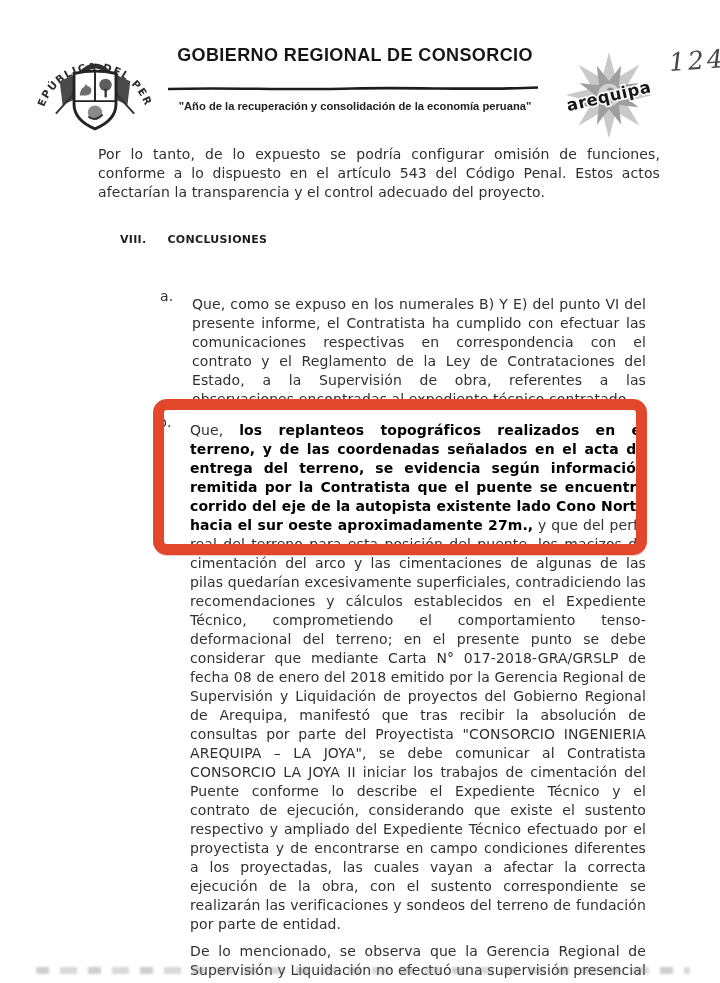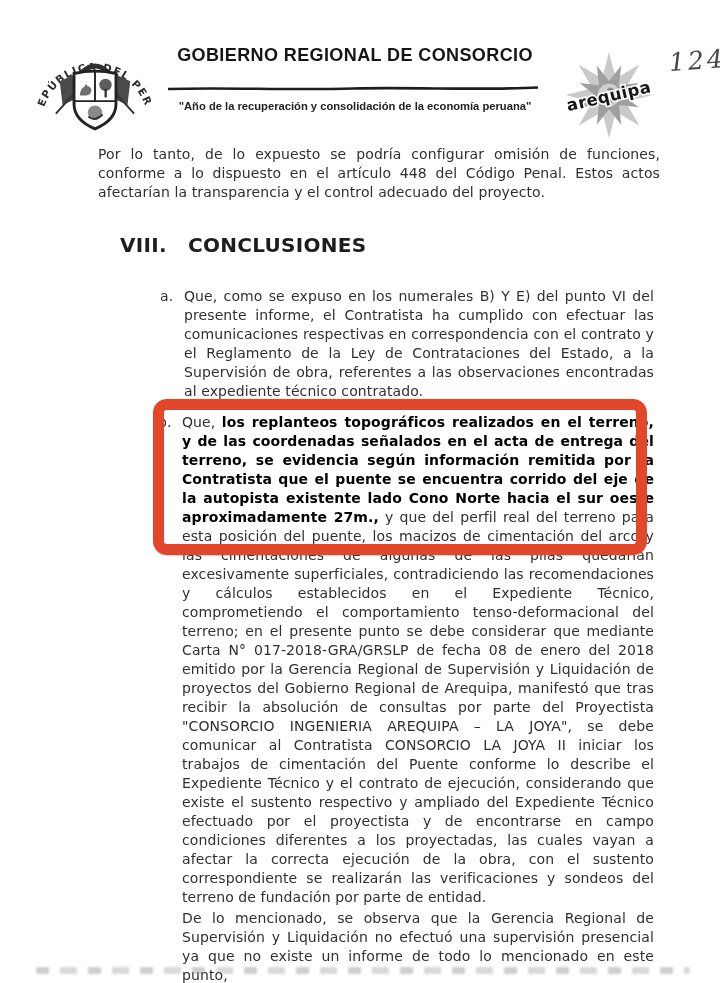--- a/index.html
+++ b/index.html
@@ -27,28 +27,28 @@
     position:absolute;left:669px;top:46px;
     font-family:"DejaVu Serif","Liberation Serif",serif;
     font-style:italic;font-size:25px;letter-spacing:3px;color:#474747;
     transform:rotate(-4deg);
   }
   
   .txt{font-size:14px;line-height:19px;text-align:justify;letter-spacing:.1px;}
   .intro{position:absolute;left:98px;top:145px;width:562px;}
   .sect{
     position:absolute;left:120px;top:233px;display:flex;gap:21px;
-    font-weight:bold;font-size:20px;color:#1d1d1d;letter-spacing:.3px;
+    font-weight:bold;font-size:11px;color:#1d1d1d;letter-spacing:.3px;
   }
   .item{position:absolute;display:flex;}
   .item-a{left:160px;top:287px;width:494px;}
   .item-b{left:158px;top:413px;width:496px;}
   .marker{width:24px;flex:0 0 24px;}
   .itxt{flex:1;}
-  .itxt p{margin:0;}
+  .itxt p{margin:8px;}
   .itxt p + p{margin-top:2px;}
   .b{font-weight:bold;color:#000000;}
   
   .hlbox{
     position:absolute;left:153px;top:399px;width:494px;height:156px;
     box-sizing:border-box;border:11px solid #e2472b;border-radius:14px;
     z-index:5;pointer-events:none;
     box-shadow:0 1px 0 rgba(180,60,30,.25);
   }
   
@@ -98,21 +98,21 @@
   <svg class="alogo" viewBox="0 0 110 100">
     <polygon points="55,2 62.3,30.4 87.5,15.5 72.6,40.7 101,48 72.6,55.3 87.5,80.5 62.3,65.6 55,94 47.7,65.6 22.5,80.5 37.4,55.3 9,48 37.4,40.7 22.5,15.5 47.7,30.4" fill="#c9c9c9"></polygon>
     <polygon points="55,33 68,16.6 65.6,37.4 86.4,35 70,48 86.4,61 65.6,58.6 68,79.4 55,63 42,79.4 44.4,58.6 23.6,61 40,48 23.6,35 44.4,37.4 42,16.6" fill="#9f9f9f"></polygon>
     <circle cx="55" cy="48" r="12" fill="#cfcfcf"></circle>
     <path d="M 55 40 a 8 8 0 1 1 -8 8 a 5.5 5.5 0 1 0 5.5 -5.5" fill="#8a8a8a"></path>
     <text x="55" y="55" text-anchor="middle" transform="rotate(-13 55 50)" font-size="17.5" font-weight="bold" fill="#161616" stroke="#ffffff" stroke-width="3.2" paint-order="stroke" letter-spacing="0.5" font-family="DejaVu Sans, sans-serif">arequipa</text>
   </svg>
 
   <div class="pagenum">124</div>
 
-  <div class="txt intro">Por lo tanto, de lo expuesto se podría configurar omisión de funciones, conforme a lo dispuesto en el artículo 448 del Código Penal. Estos actos afectarían la transparencia y el control adecuado del proyecto.</div>
+  <div class="txt intro">Por lo tanto, de lo expuesto se podría configurar omisión de funciones, conforme a lo dispuesto en el artículo 543 del Código Penal. Estos actos afectarían la transparencia y el control adecuado del proyecto.</div>
 
   <div class="sect">
     <span>VIII.</span>
     <span>CONCLUSIONES</span>
   </div>
 
   <div class="txt item item-a">
     <span class="marker">a.</span>
     <div class="itxt">
       <p><span>Que, como se expuso en los numerales B) Y E) del punto VI del presente informe, el Contratista ha cumplido con efectuar las comunicaciones respectivas en correspondencia con el contrato y el Reglamento de la Ley de Contrataciones del Estado, a la Supervisión de obra, referentes a las observaciones encontradas al expediente técnico contratado.</span></p>

